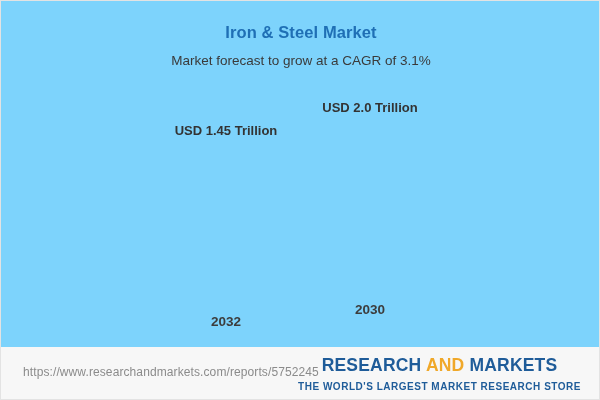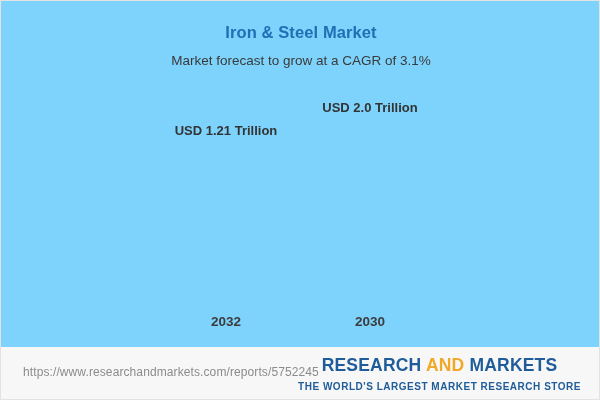--- a/index.html
+++ b/index.html
@@ -122,21 +122,21 @@
 </head>
 <body>
 
 <div class="card">
 
   <div class="chart-title">Iron &amp; Steel Market</div>
   <div class="chart-subtitle">Market forecast to grow at a CAGR of 3.1%</div>
 
   <div class="plot">
 
-    <div class="value-label" style="left: 115px; top: 122px;">USD 1.21 Trillion</div>
+    <div class="value-label" style="left: 115px; top: 122px;">USD 1.45 Trillion</div>
 
     <div class="bar-group">
       
       
 
       
       
 
       
       
@@ -156,21 +156,21 @@
       
       
 
       
       
 
       
       
     </div>
 
-    <div class="axis-label" style="left: 279px; top: 313px;">2030</div>
+    <div class="axis-label" style="left: 279px; top: 301px;">2030</div>
 
   </div>
 
   <div class="footer">
     <div class="footer-url">https://www.researchandmarkets.com/reports/5752245</div>
 
     <div class="logo">
       <div class="logo-main">
         <span>RESEARCH</span>
         <span class="logo-and">AND</span>

